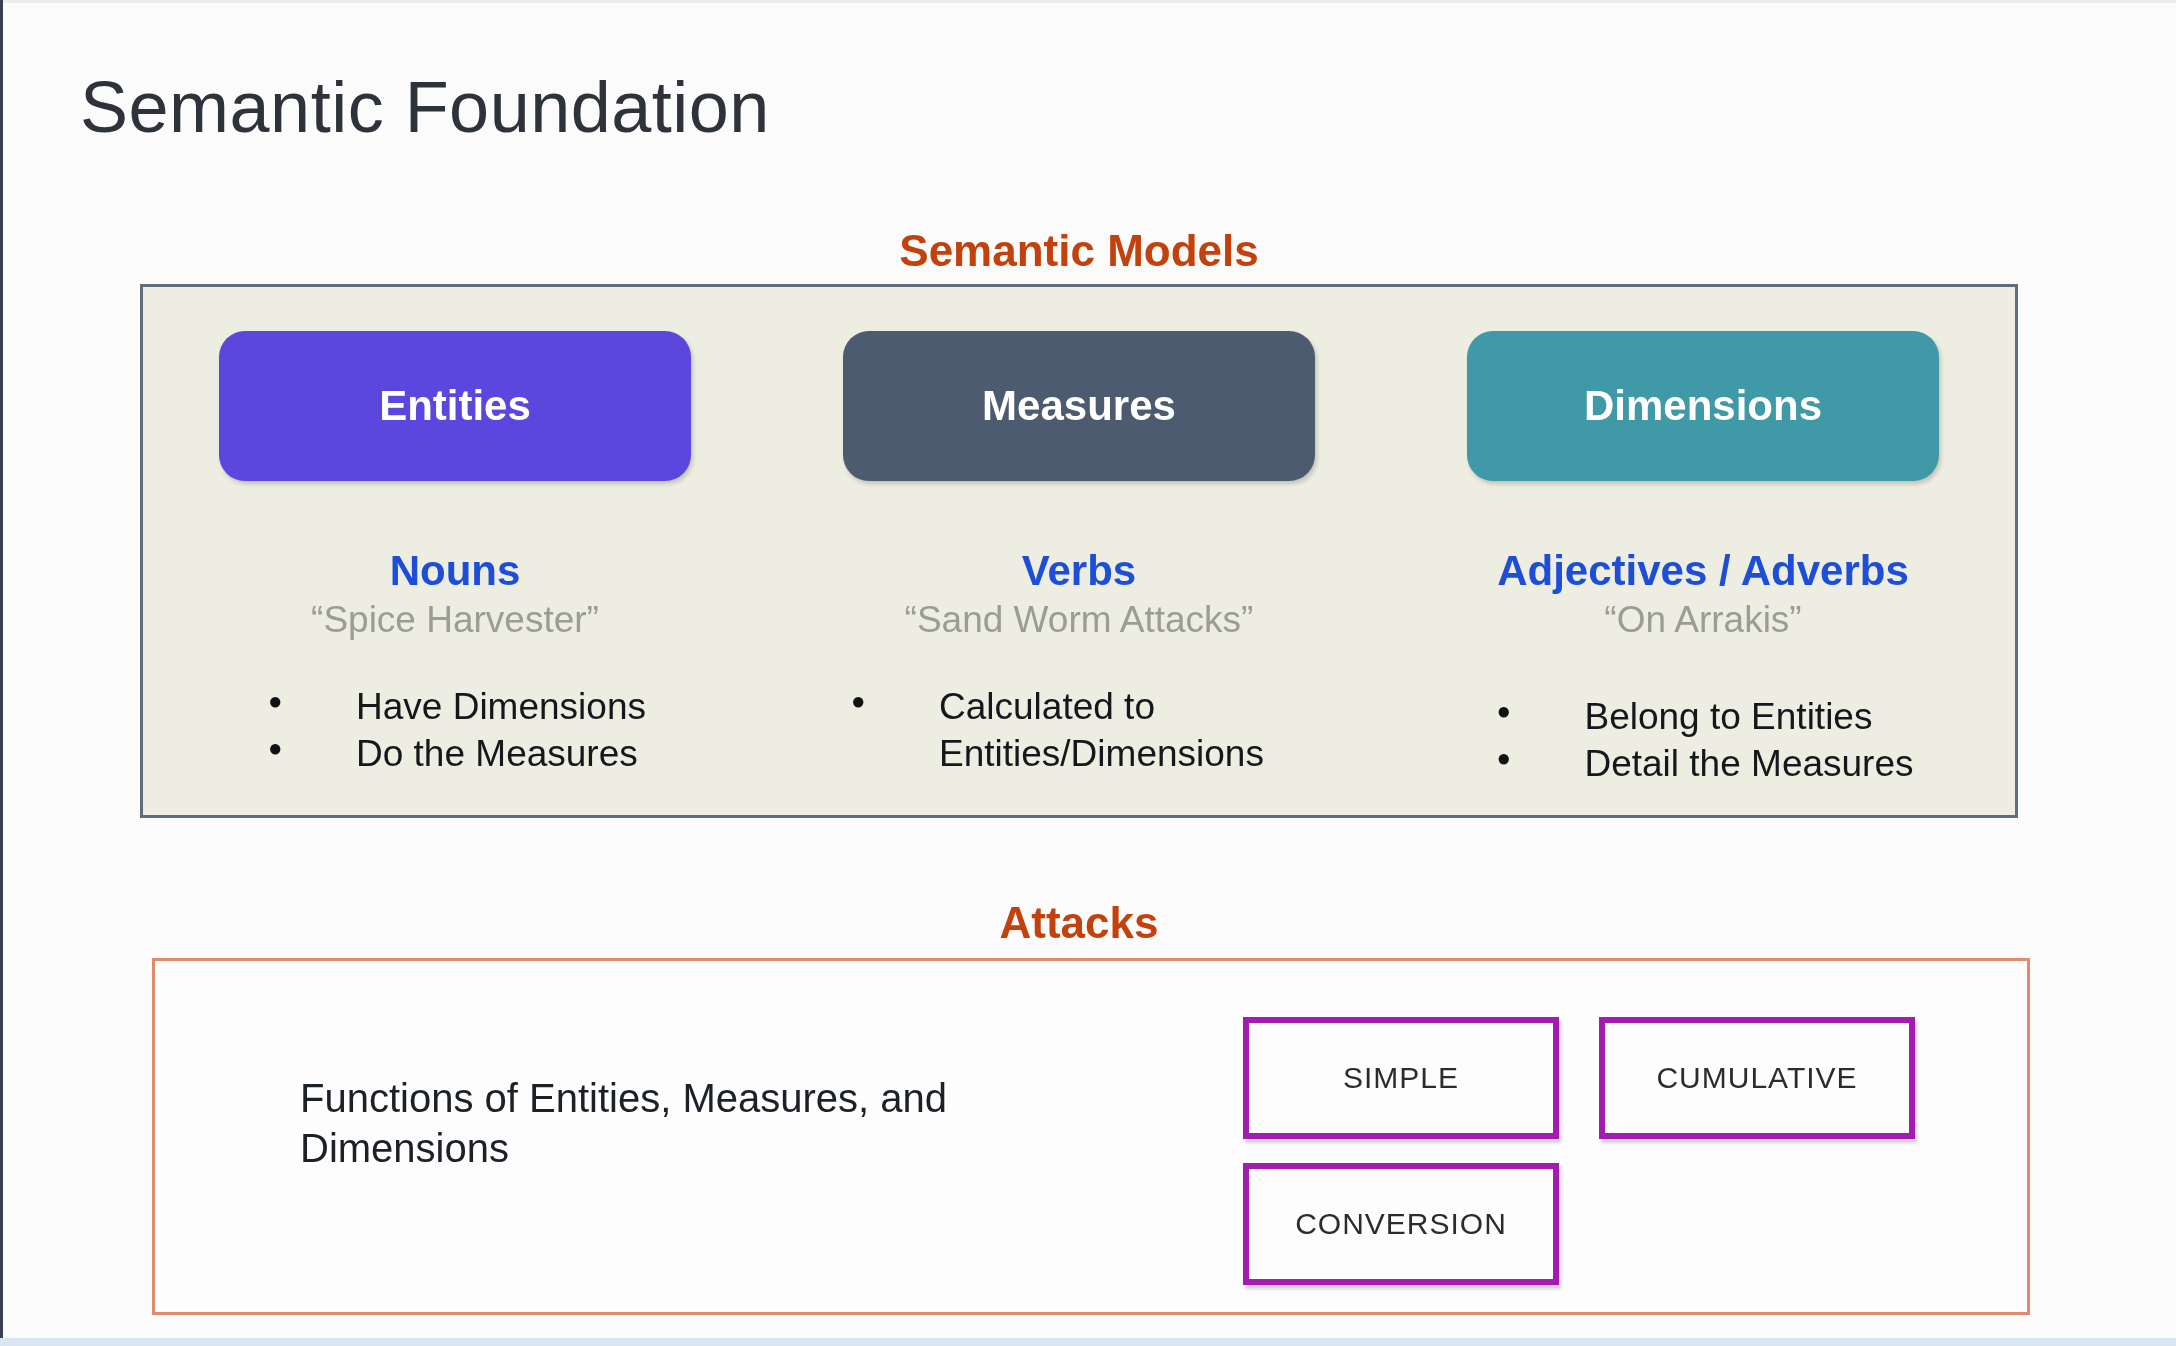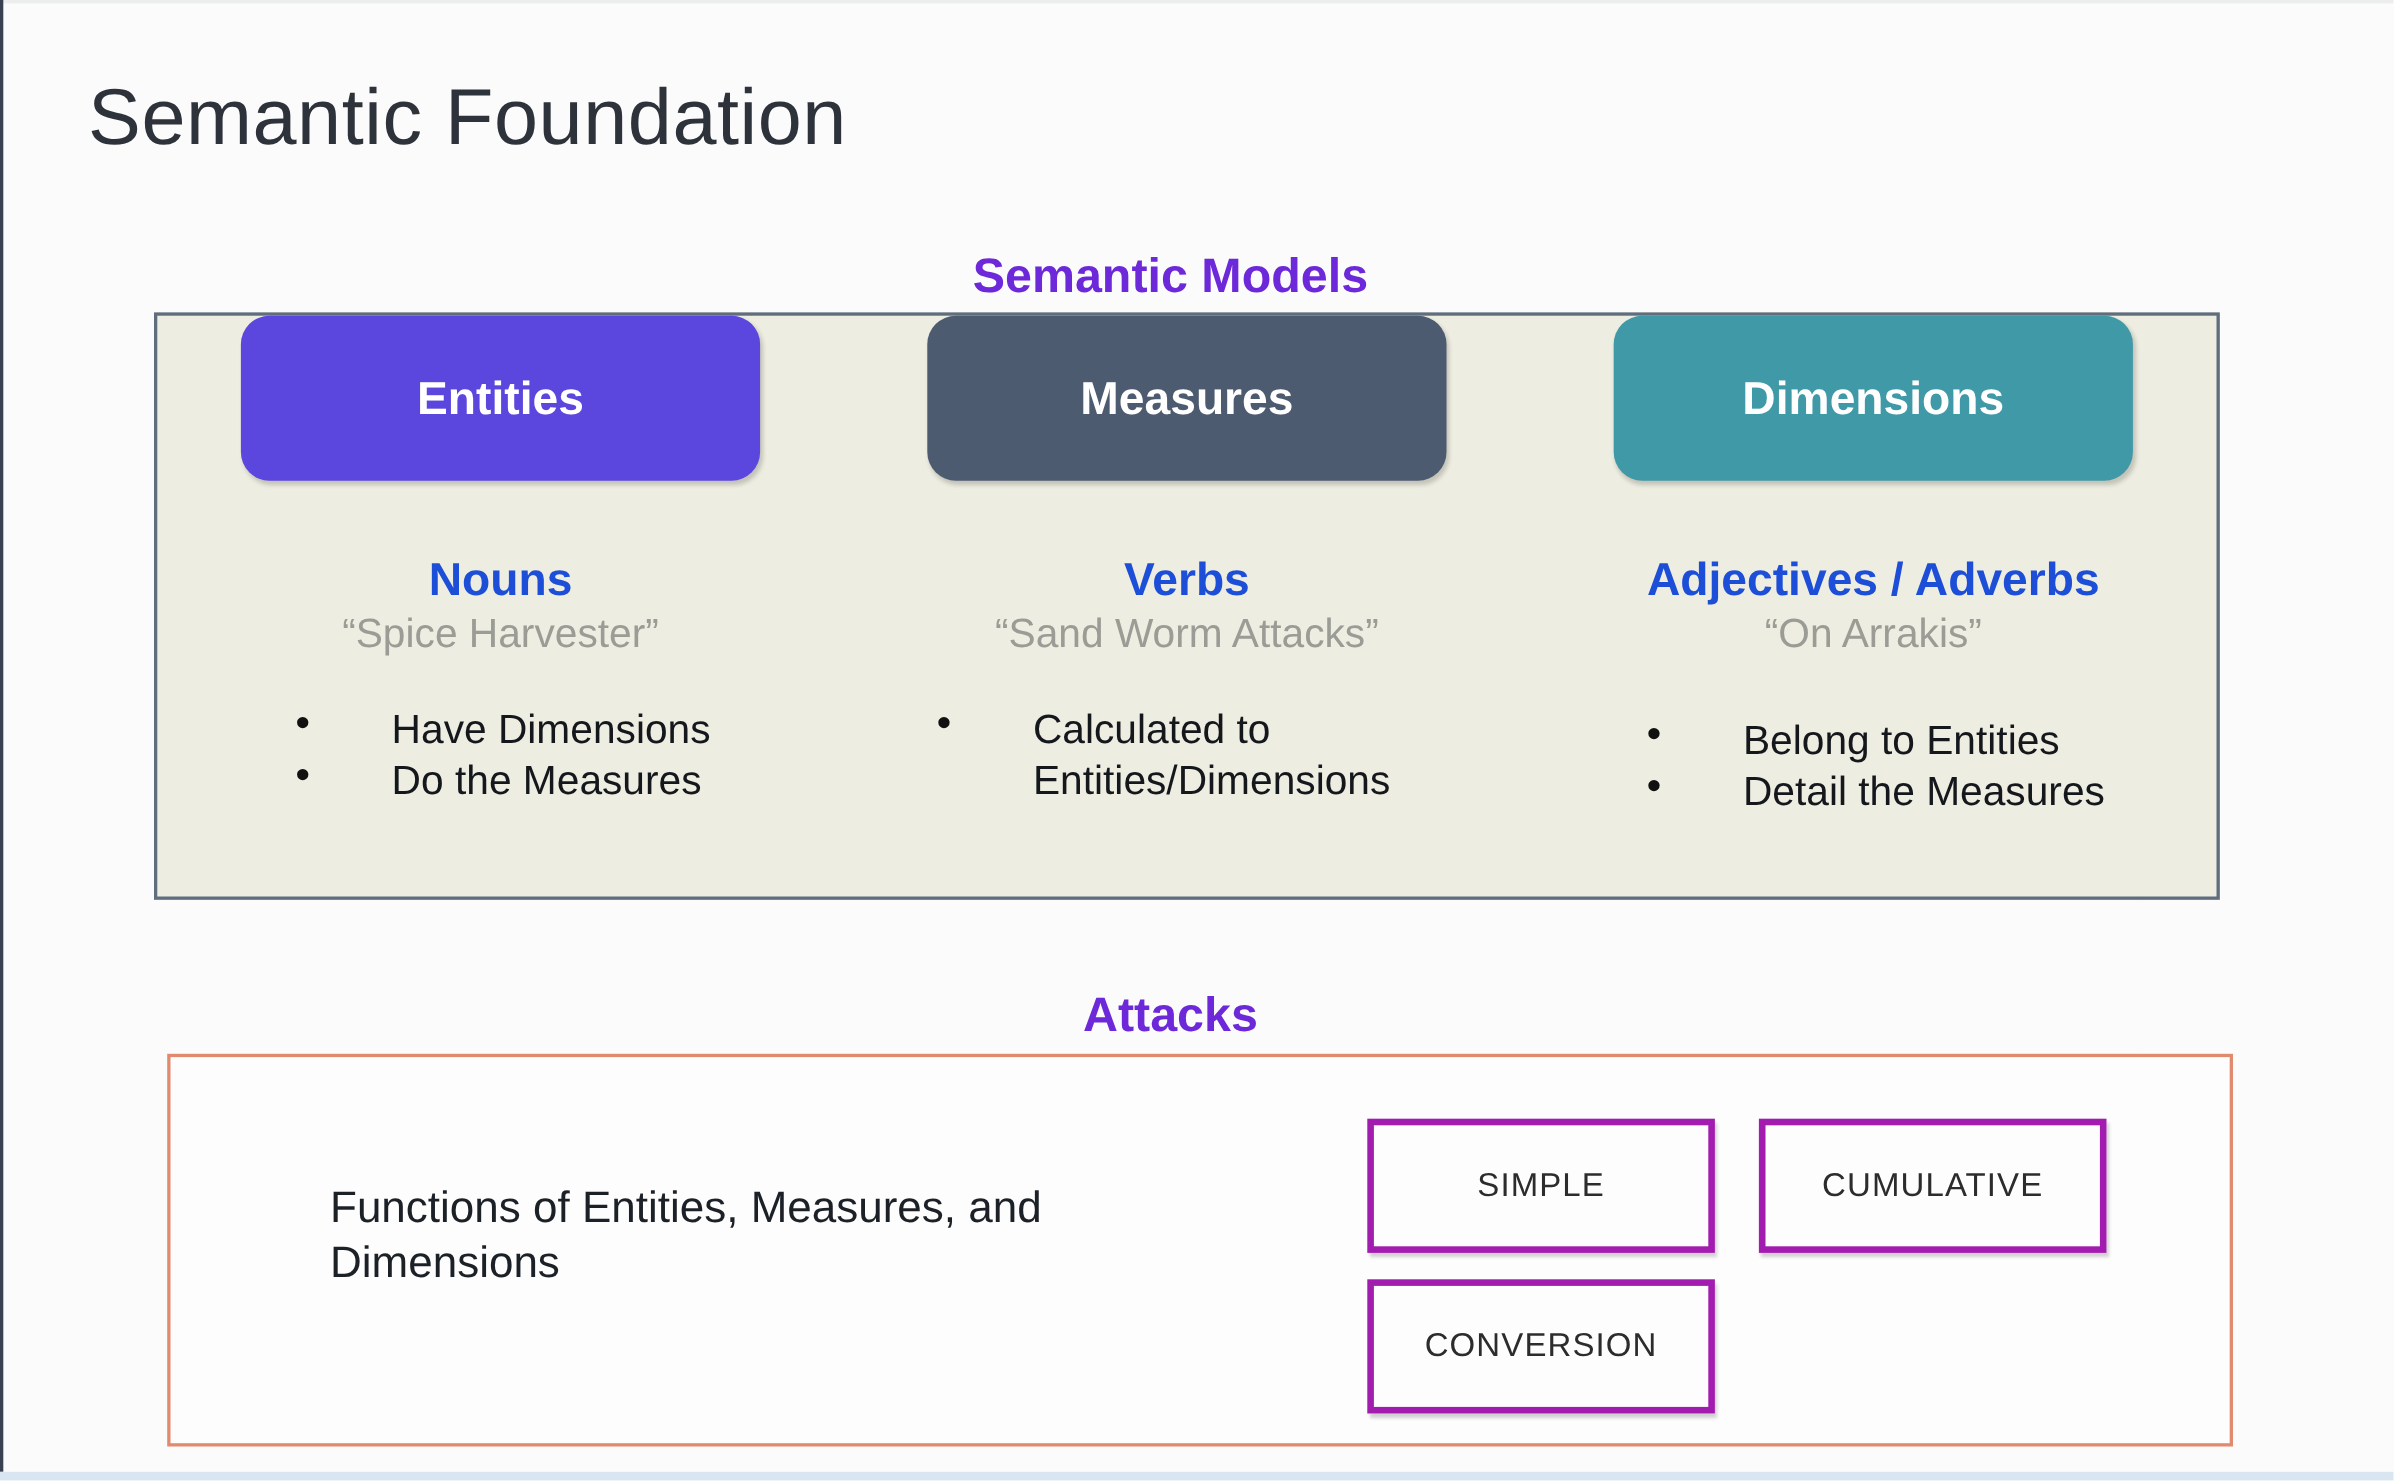--- a/index.html
+++ b/index.html
@@ -16,32 +16,33 @@
   .frame-left   { position: absolute; left: 0; top: 0; width: 3px; height: 1338px; background: #39404f; }
   .frame-top    { position: absolute; left: 0; top: 0; width: 2176px; height: 3px; background: #eceeed; }
   .frame-bottom { position: absolute; left: 0; bottom: 0; width: 2176px; height: 8px; background: #d9e6f2; }
 
   .slide-title {
     position: absolute; left: 80px; top: 66px;
     font-size: 72px; font-weight: 400; color: #2e323a; letter-spacing: 0.5px;
   }
 
   .section-heading {
-    position: absolute; left: 125px; width: 1878px;
-    text-align: center; font-size: 44px; font-weight: 700; color: #6d28d9;
+    position: absolute; left: 140px; width: 1878px;
+    text-align: center; font-size: 44px; font-weight: 700; color: #c2410c;
   }
   .heading-models  { top: 226px; }
   .heading-metrics { top: 898px; }
 
   .models-box {
     position: absolute; left: 140px; top: 284px;
     width: 1878px; height: 534px;
     background: #eeede1; border: 3px solid #5f6d7d;
     box-sizing: border-box;
     display: grid; grid-template-columns: 1fr 1fr 1fr;
+    padding-top: 44px;
   }
   .model-col { text-align: center; }
 
   .pill {
     width: 472px; height: 150px; margin: 0 auto;
     border-radius: 26px;
     display: flex; align-items: center; justify-content: center;
     font-size: 42px; font-weight: 700; color: #ffffff;
     box-shadow: 2px 3px 4px rgba(0,0,0,0.18);
   }

